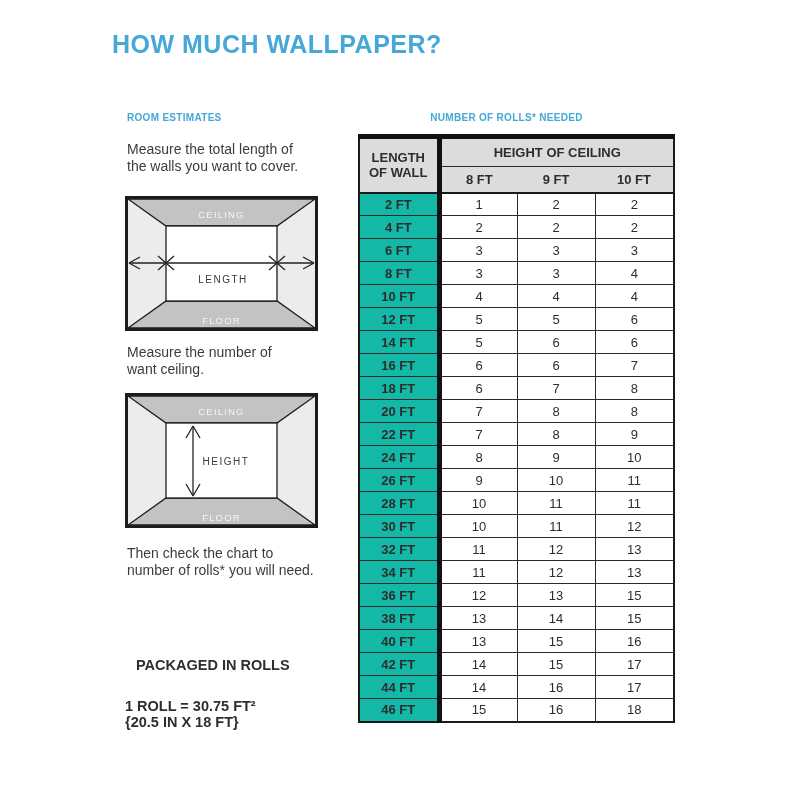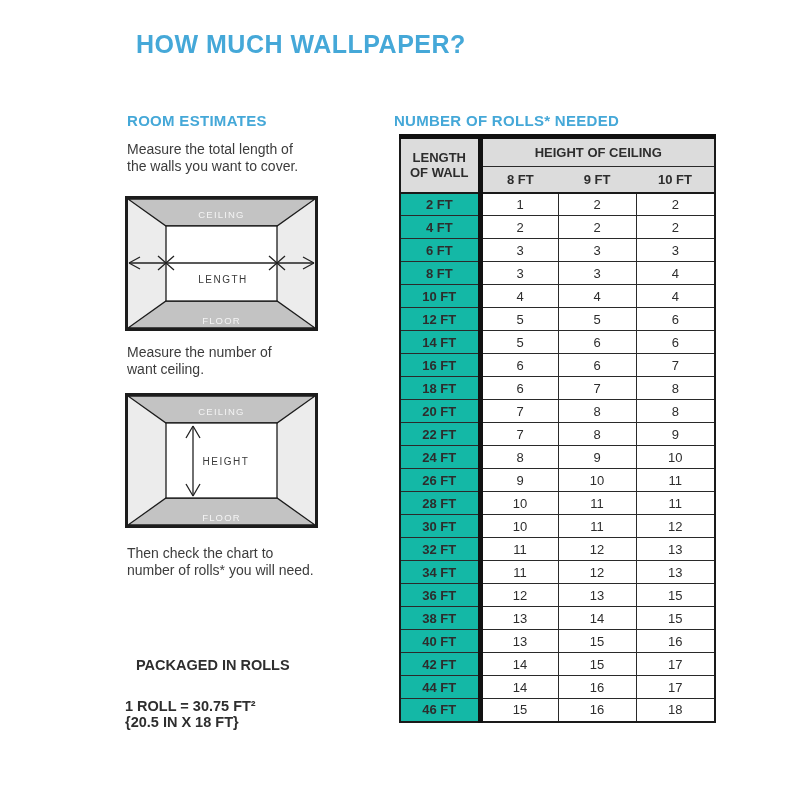--- a/index.html
+++ b/index.html
@@ -1,22 +1,22 @@
 <!DOCTYPE html>
 <html><head>
 <meta charset="utf-8">
 <style>
   * { margin:0; padding:0; box-sizing:border-box; }
   html,body { width:800px; height:800px; background:#ffffff;
     font-family:"Liberation Sans", sans-serif; position:relative; overflow:hidden; }
 
-  .page-title { position:absolute; left:136px; top:30px;
+  .page-title { position:absolute; left:112px; top:30px;
     font-size:25px; font-weight:bold; letter-spacing:0.5px; color:#45a8d8; }
 
-  .section-heading { font-size:15px; font-weight:bold; letter-spacing:0.3px; color:#45a8d8; }
+  .section-heading { font-size:10px; font-weight:bold; letter-spacing:0.3px; color:#45a8d8; }
   #room-estimates-heading { position:absolute; left:127px; top:112px; }
   #rolls-heading { position:absolute; left:349px; top:112px; width:315px; text-align:center; }
 
   .step-text { position:absolute; left:127px; width:220px;
     font-size:14px; line-height:17px; color:#3c3c3c; }
   #step1 { top:141px; }
   #step2 { top:344px; }
   #step3 { top:545px; }
 
   .diagram { position:absolute; left:125px; width:193px; height:135px; }
@@ -26,21 +26,21 @@
   .footnote { position:absolute; left:125px; font-size:14.5px; font-weight:bold;
     line-height:16px; color:#2e2e2e; }
   #footnote-block { top:617px; }
   #footnote-block .indent { padding-left:11px;margin-top:40px; }
   #rollspec-block { top:698px; }
 
   table.rolls { position:absolute; left:358px; top:134px; width:315px;
     border-collapse:collapse; table-layout:fixed;
     border-left:2px solid #1a1a1a; border-right:2px solid #1a1a1a;
     border-bottom:2px solid #1a1a1a; border-top:5px solid #111111;
-    font-size:13px; color:#2d2d2d;margin-left:41px; }
+    font-size:13px; color:#2d2d2d; }
   table.rolls col.c1 { width:80px; }
   table.rolls col.c2 { width:78px; }
   table.rolls col.c3 { width:78px; }
   table.rolls col.c4 { width:79px; }
 
   table.rolls th { background:#dcdcdc; font-weight:bold; text-align:center; }
   th.corner { border-right:5px solid #111111; border-bottom:2.5px solid #1a1a1a;
     line-height:15px; padding:0 6px; }
   th.group { height:30px; border-bottom:1.5px solid #2a2a2a; }
   tr.subhead th { height:26px; border-bottom:2.5px solid #1a1a1a; }

